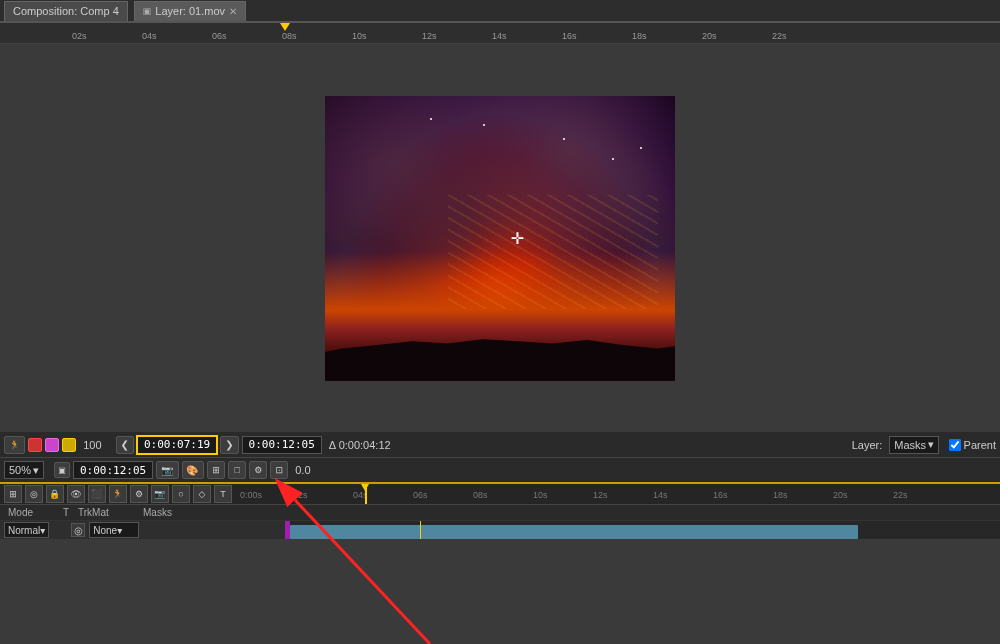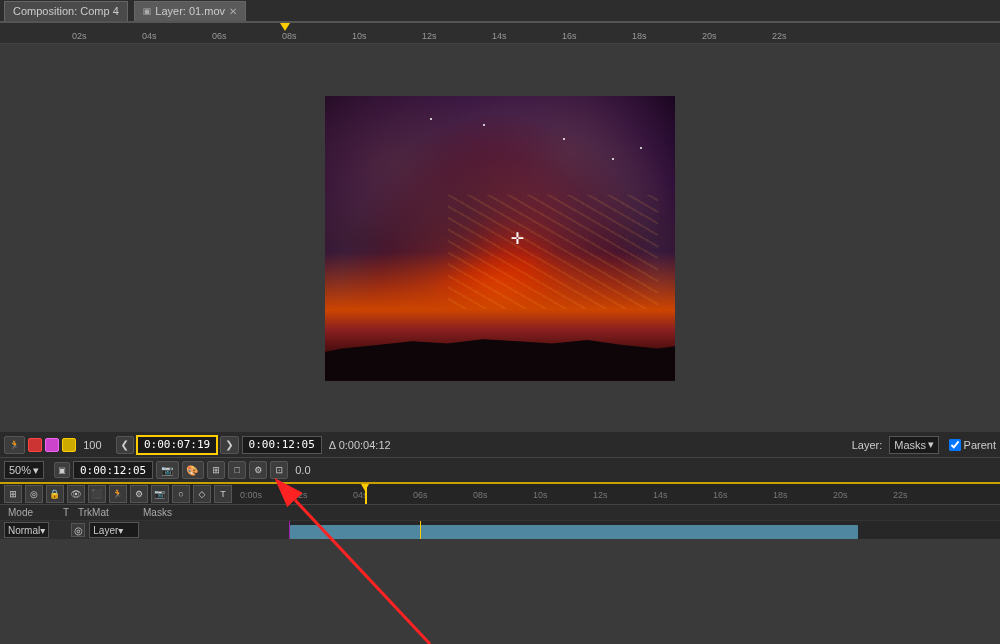--- a/index.html
+++ b/index.html
@@ -306,21 +306,21 @@
       background: #2e2e2e;
       display: flex;
       align-items: center;
       position: relative;
     }
     .layer-left {
       width: 290px;
       display: flex;
       align-items: center;
       height: 100%;
-      border-right: 1px solid #a21caf;
+      border-right: 5px solid #a21caf;
       padding: 0 4px;
       gap: 4px;
       flex-shrink: 0;
     }
     .layer-timeline-area {
       flex: 1;
       height: 100%;
       background: #272727;
       position: relative;
       overflow: hidden;
@@ -557,21 +557,21 @@
 
       <div class="small-icon" style="width:14px; background:transparent; border:none;">
         <span> </span>
       </div>
 
       <div class="small-icon">
         <span class="eye-icon">◎</span>
       </div>
 
       <div class="parent-dropdown">
-        <span>Layer</span>
+        <span>None</span>
         <span>▾</span>
       </div>
     </div>
 
     <div class="layer-timeline-area" style="position:relative;">
 
       <div class="current-time-line" style="left: 130px;"></div>
 
       <div class="layer-bar" style="left: 0; width: 80%;"></div>
     </div>

